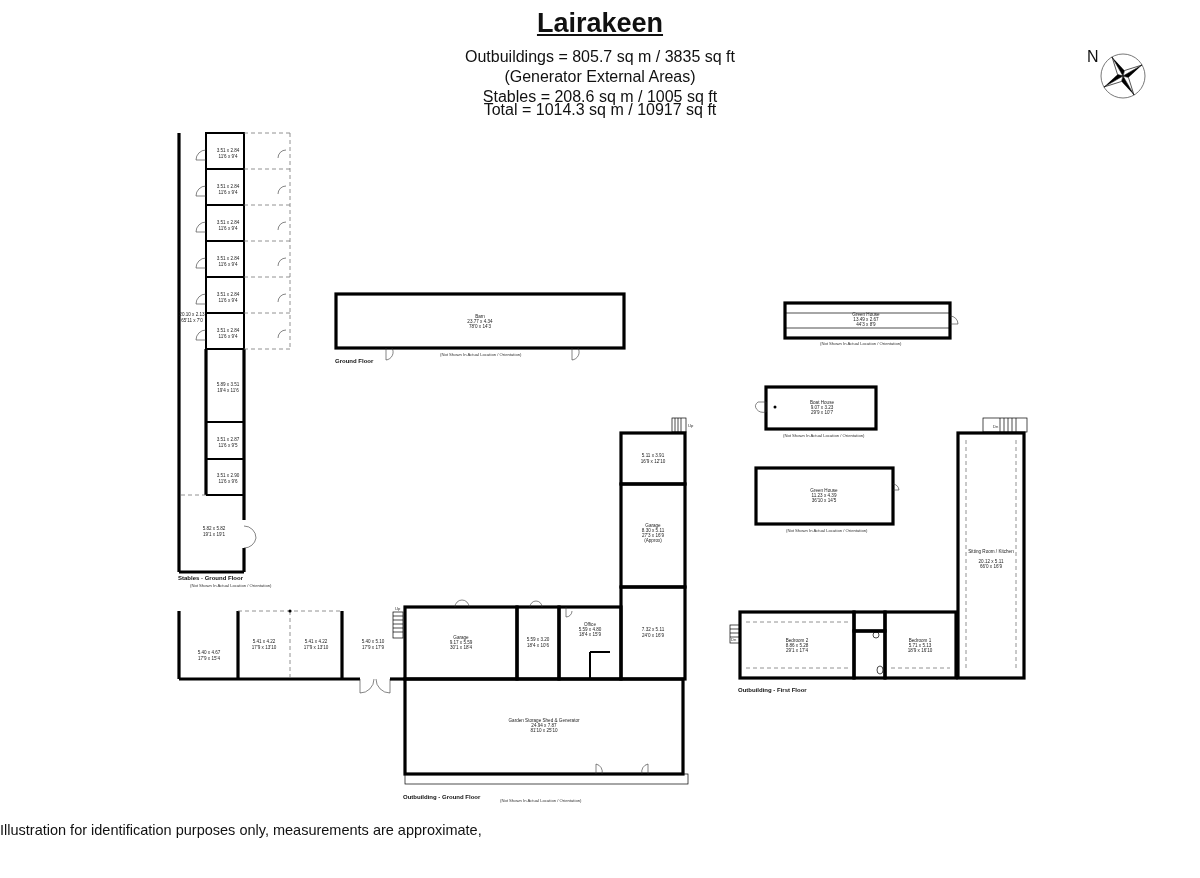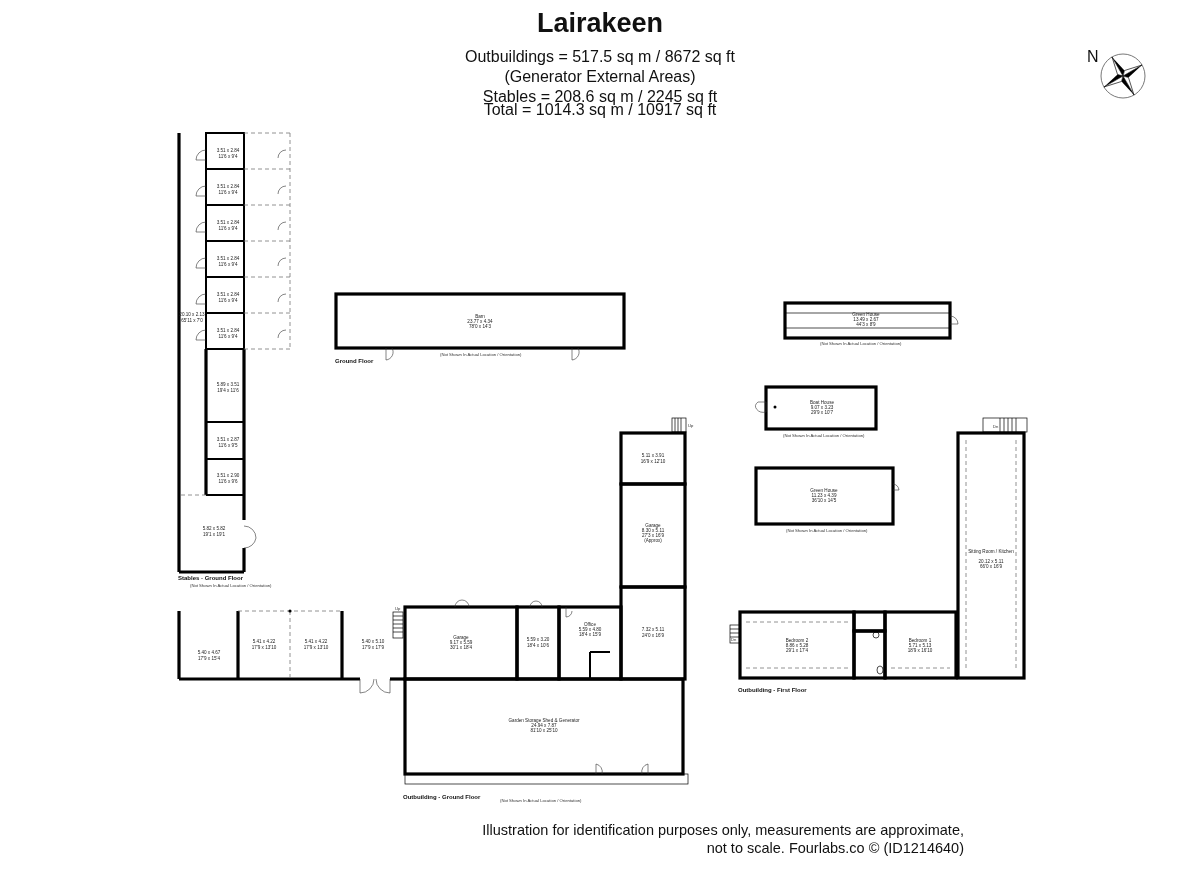--- a/index.html
+++ b/index.html
@@ -1,39 +1,39 @@
 <!DOCTYPE html>
 <html><head>
 <meta charset="utf-8">
 <style>
   html,body{margin:0;padding:0;background:#fff;}
   body{width:1200px;height:878px;position:relative;overflow:hidden;font-family:"Liberation Sans",sans-serif;color:#111;}
   .hdr{position:absolute;left:0;width:1200px;text-align:center;}
-  .title{top:8px;font-size:27px;font-weight:bold;}
+  .title{top:8px;font-size:27px;font-weight:bold;text-decoration:underline;}
   .sub{font-size:16px;line-height:20px;}
-  .foot{position:absolute;left:0;top:821px;width:964px;text-align:right;font-size:14.5px;line-height:18px;}
+  .foot{position:absolute;left:0;top:821px;width:964px;text-align:left;font-size:14.5px;line-height:18px;}
   svg#plan{position:absolute;left:0;top:0;}
   .rl{font-family:"Liberation Sans",sans-serif;font-size:4.6px;fill:#222;text-anchor:middle;}
   .cap{font-family:"Liberation Sans",sans-serif;font-size:6px;font-weight:bold;fill:#111;}
   .note{font-family:"Liberation Sans",sans-serif;font-size:4.2px;fill:#333;}
   .w{stroke:#000;stroke-width:3.2;fill:none;}
   .wt{stroke:#000;stroke-width:2;fill:none;}
   .thin{stroke:#000;stroke-width:0.7;fill:none;}
   .dash{stroke:#777;stroke-width:0.8;fill:none;stroke-dasharray:4 3;}
   .door{stroke:#333;stroke-width:0.6;fill:none;}
   .compass{position:absolute;left:1086px;top:46px;}
   .compass-n{position:absolute;left:1087px;top:48px;font-size:16px;}
 </style>
 </head>
 <body>
 
 <div class="hdr title">Lairakeen</div>
-<div class="hdr sub" style="top:47px">Outbuildings = 517.5 sq m / 8672 sq ft</div>
+<div class="hdr sub" style="top:47px">Outbuildings = 805.7 sq m / 3835 sq ft</div>
 <div class="hdr sub" style="top:67px">(Generator External Areas)</div>
-<div class="hdr sub" style="top:87px">Stables = 208.6 sq m / 2245 sq ft</div>
+<div class="hdr sub" style="top:87px">Stables = 208.6 sq m / 1005 sq ft</div>
 <div class="hdr sub" style="top:100px">Total = 1014.3 sq m / 10917 sq ft</div>
 
 <div class="compass-n">N</div>
 <svg class="compass" width="62" height="62" viewBox="0 0 62 62">
   <circle cx="37" cy="30" r="22" fill="none" stroke="#555" stroke-width="0.8"></circle>
   <g transform="rotate(-30 37 30)">
     <polygon points="37,8 41,26 37,30" fill="#000"></polygon>
       <polygon points="37,8 33,26 37,30" fill="#fff" stroke="#000" stroke-width="0.6"></polygon>
     <polygon points="59,30 41,34 37,30" fill="#000"></polygon>
       <polygon points="59,30 41,26 37,30" fill="#fff" stroke="#000" stroke-width="0.6"></polygon>
@@ -246,14 +246,13 @@
     <text class="rl" x="991" y="553">Sitting Room / Kitchen</text>
     <text class="rl" x="991" y="563">20.12 x 5.11</text>
     <text class="rl" x="991" y="568">66'0 x 16'9</text>
 
     <text class="cap" x="738" y="692">Outbuilding - First Floor</text>
   </g>
 </svg>
 
 <div class="foot">
   <div>Illustration for identification purposes only, measurements are approximate,</div>
-  <div>not to scale. Fourlabs.co © (ID1214640)</div>
 </div>
 
 </body></html>

